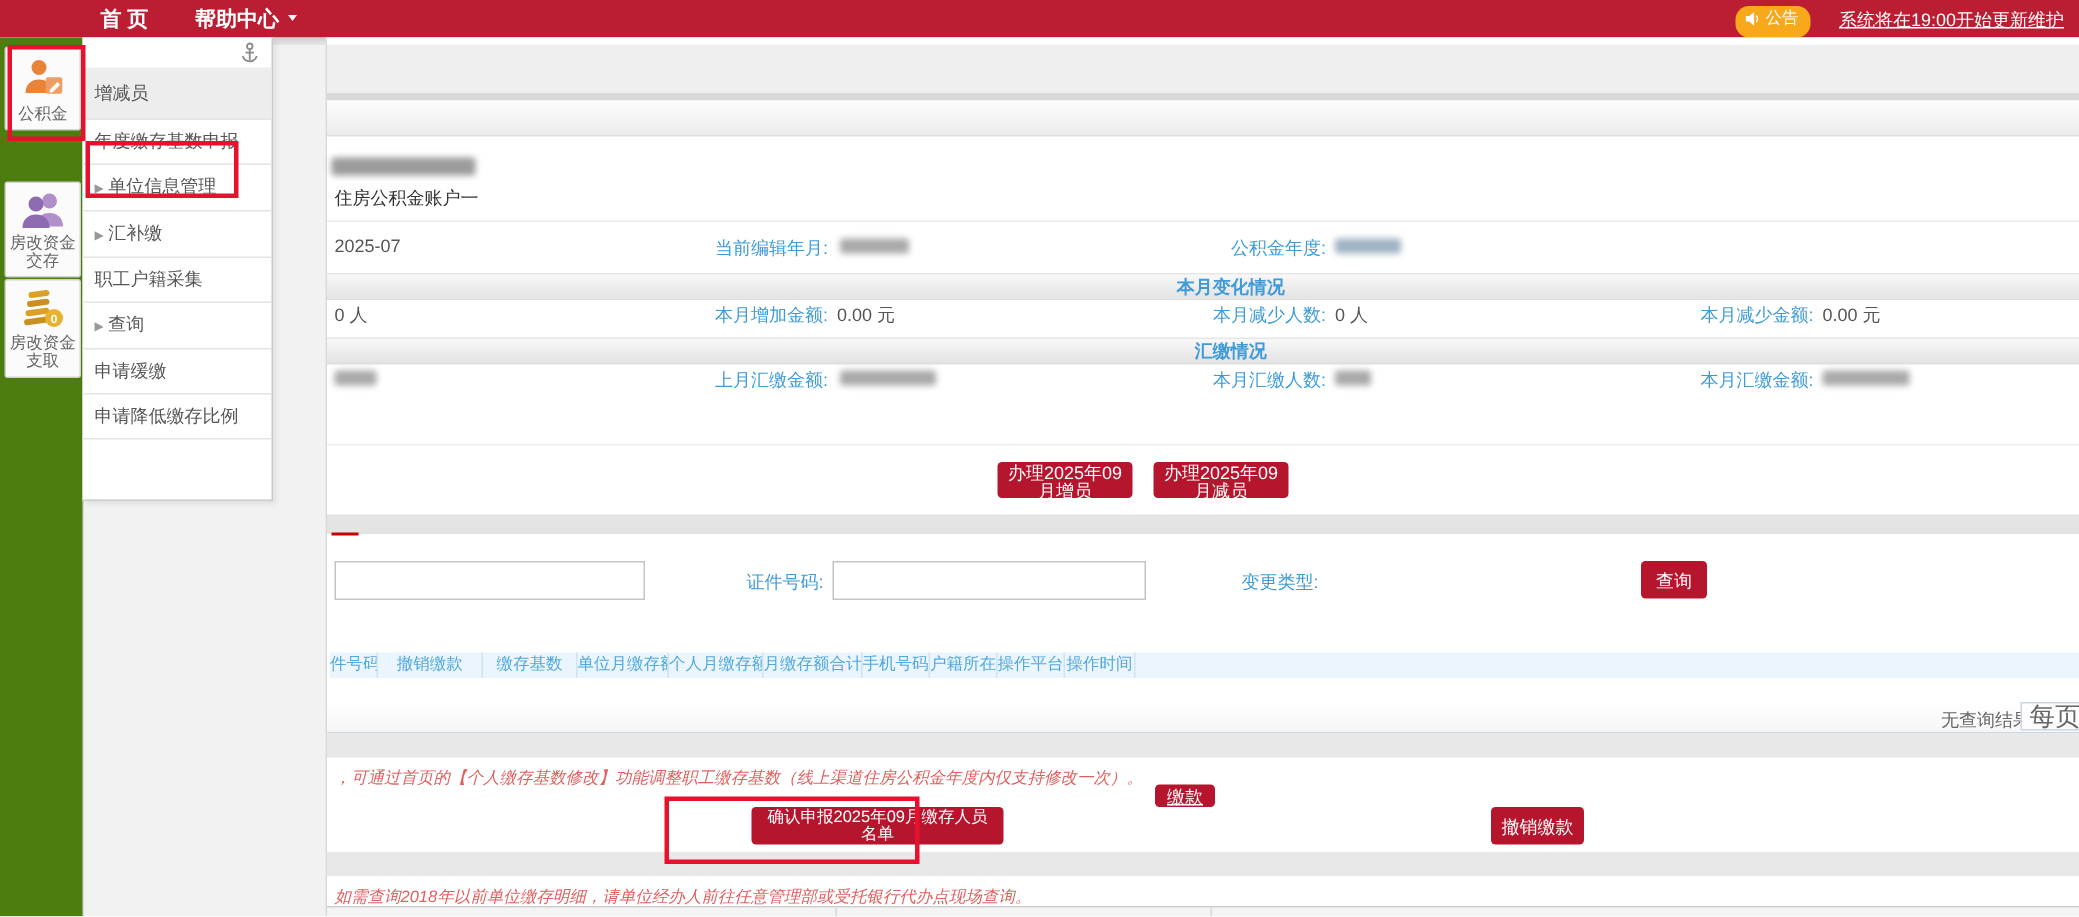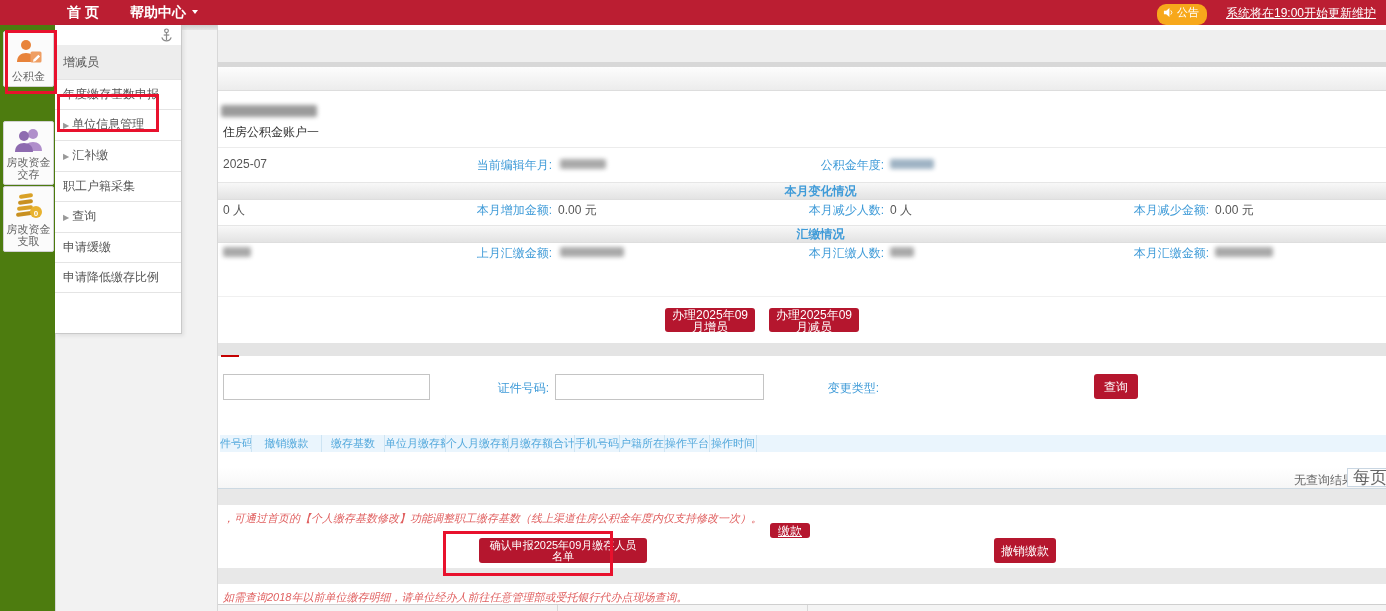--- a/index.html
+++ b/index.html
@@ -210,21 +210,21 @@
       <div class="abs" style="left:1129px;top:0;width:70px;height:19px;border:1px solid #c9d6e2;background:#fdfdfd;display:flex;align-items:center;justify-content:space-between;padding:0 5px;box-sizing:border-box;cursor:pointer;">
         <span style="color:#666;font-size:17px;white-space:nowrap;">每页 10 条</span>
         <span class="caret" style="border-width:3px;border-top-width:4px;"></span>
       </div>
     </div>
 
     <div class="graybar" style="top:464px;height:16px;background:#e8e8e8;"></div>
 
     <div class="note" style="left:5px;top:486px;">，可通过首页的【个人缴存基数修改】功能调整职工缴存基数（线上渠道住房公积金年度内仅支持修改一次）。</div>
 
-    <button class="rbtn" style="left:261px;top:513px;width:168px;height:25px;font-size:11px;">确认申报2025年09月缴存人员名单</button>
+    <button class="rbtn" style="left:283px;top:513px;width:168px;height:25px;font-size:11px;">确认申报2025年09月缴存人员名单</button>
     <button class="rbtn" style="left:552px;top:498px;width:40px;height:15px;text-decoration:underline;">缴款</button>
     <button class="rbtn" style="left:776px;top:513px;width:62px;height:25px;">撤销缴款</button>
 
     <div class="graybar" style="top:543px;height:16px;background:#e8e8e8;"></div>
 
     <div class="note" style="left:5px;top:565px;">如需查询2018年以前单位缴存明细，请单位经办人前往任意管理部或受托银行代办点现场查询。</div>
 
     <div class="btable">
       <div class="cdiv" style="left:339px;"></div>
       <div class="cdiv" style="left:589px;"></div>

